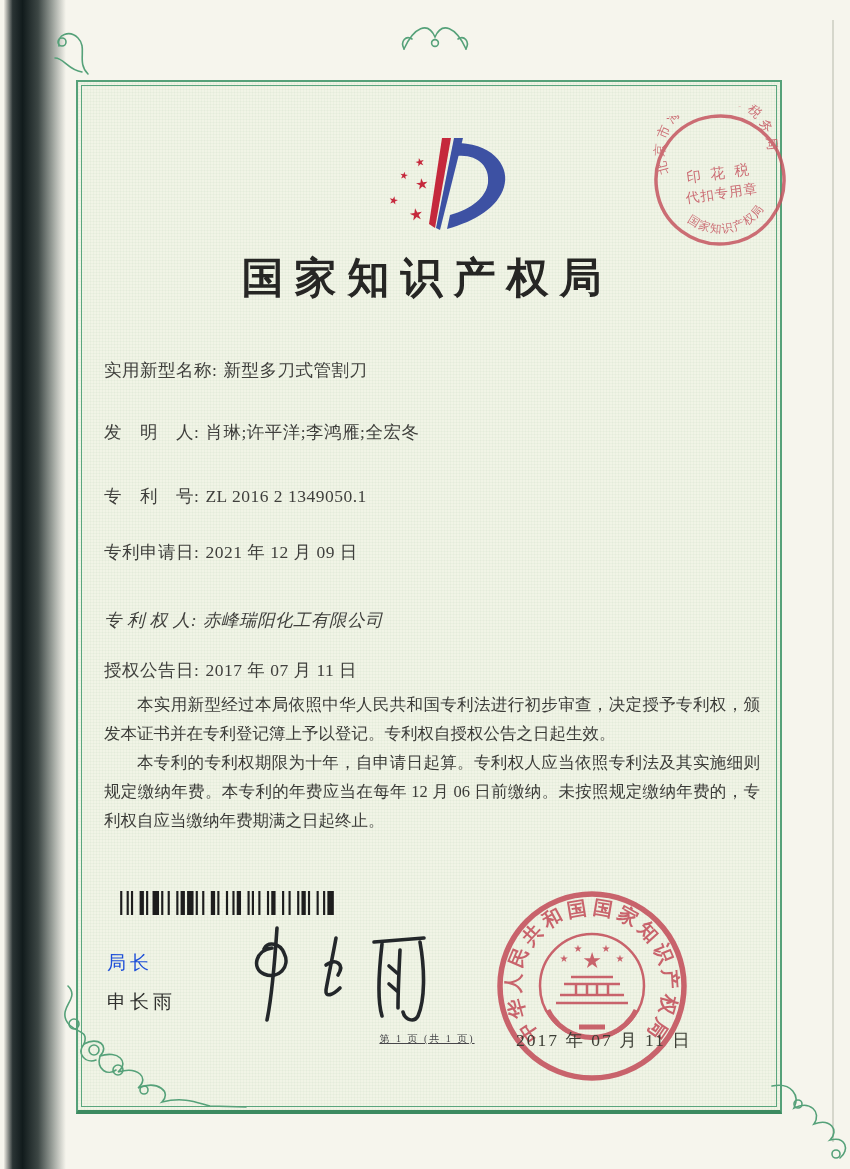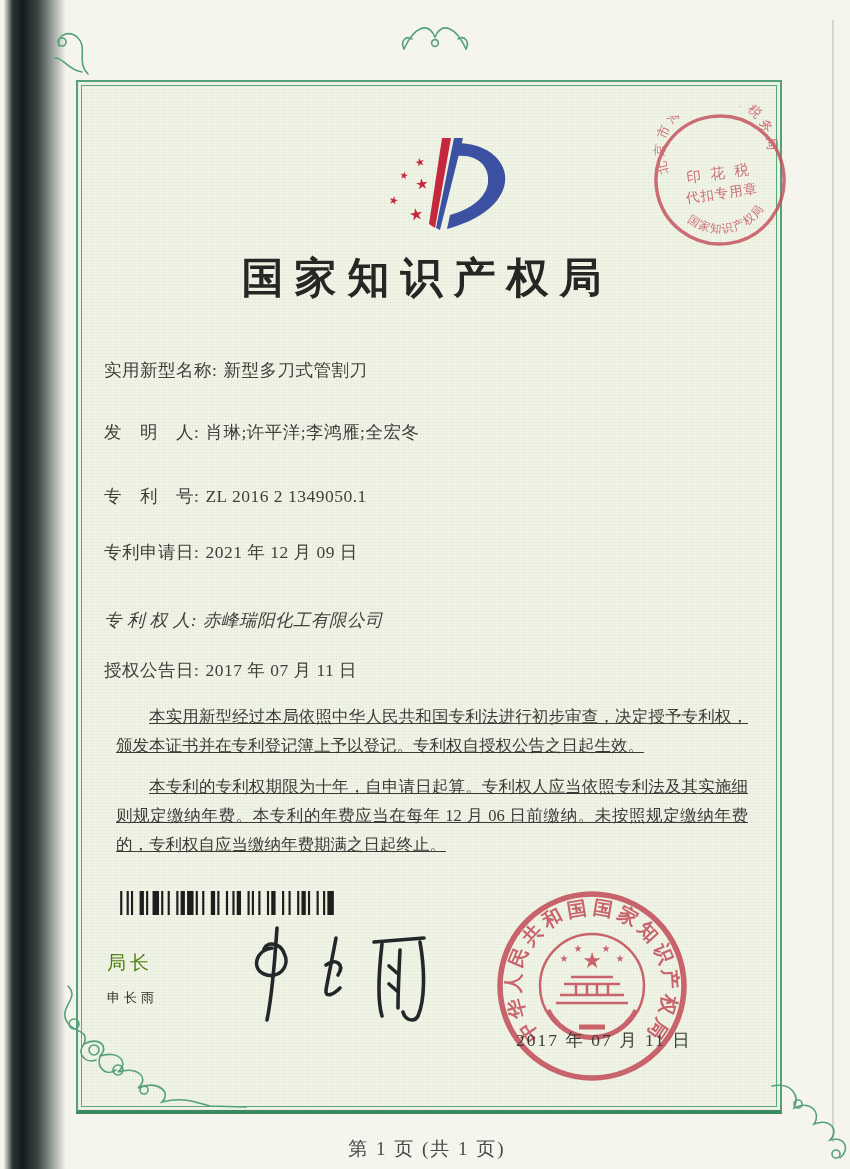--- a/index.html
+++ b/index.html
@@ -24,33 +24,33 @@
   .title{position:absolute;left:76px;top:250px;width:702px;margin:0;text-align:center;
          font-size:42px;font-weight:700;letter-spacing:11px;color:#262624;}
   .fields{position:absolute;left:104px;top:352px;width:600px;}
   .frow{position:absolute;left:0;font-size:17.5px;color:#3f3f3c;white-space:nowrap;letter-spacing:.5px;}
   .frow:nth-of-type(1){top:6px;text-align:right;}  .frow:nth-of-type(2){top:68px;}
   .frow:nth-of-type(3){top:132px;}.frow:nth-of-type(4){top:188px;}
   .frow:nth-of-type(5){top:256px;font-style:italic;}.frow:nth-of-type(6){top:306px;font-family:Liberation Serif, serif;}
   .frow .val{margin-left:6px;}
   .body{position:absolute;left:104px;top:690px;width:656px;font-size:16.5px;line-height:29px;
         text-align:justify;color:#3b3b38;}
-  .body p{margin:12px;text-indent:2em;text-decoration:underline;}
+  .body p{margin:0;text-indent:2em;}
   .barcode{position:absolute;left:118px;top:891px;width:218px;height:24px;}
-  .sig-title{position:absolute;left:107px;top:950px;font-size:19px;letter-spacing:4px;color:#4d7c0f;}
-  .sig-name{position:absolute;left:107px;top:989px;font-size:13px;letter-spacing:4px;color:#2f2f2d;}
+  .sig-title{position:absolute;left:107px;top:950px;font-size:19px;letter-spacing:4px;color:#1d4ed8;}
+  .sig-name{position:absolute;left:107px;top:989px;font-size:19px;letter-spacing:4px;color:#2f2f2d;}
   .sig-hand{position:absolute;left:238px;top:918px;}
   .sig-hand path{fill:none;stroke:#23272a;stroke-width:3.6;stroke-linecap:round;stroke-linejoin:round;}
   .seal{position:absolute;}
   .seal-small{left:650px;top:110px;transform:rotate(-8deg);opacity:.82;}
   .seal-big{left:492px;top:886px;opacity:.88;}
   .seal text,.seal textPath{font-family:"Liberation Serif","DejaVu Serif",serif;}
   .seal-date{position:absolute;left:516px;top:1028px;font-size:17.5px;letter-spacing:2px;color:#3c3e35;z-index:6;}
-  .footer{position:absolute;left:76px;top:1136px;width:702px;text-align:center;
-          font-size:19px;letter-spacing:2px;color:#47474a;}
+  .footer{position:absolute;left:76px;top:1032px;width:702px;text-align:center;
+          font-size:10px;letter-spacing:2px;color:#47474a;text-decoration:underline;}
 </style>
 </head>
 <body>
 
 <div class="page">
 
   <div class="spine"></div>
   <div class="page-edge-right"></div>
 
   <div class="frame"></div>

